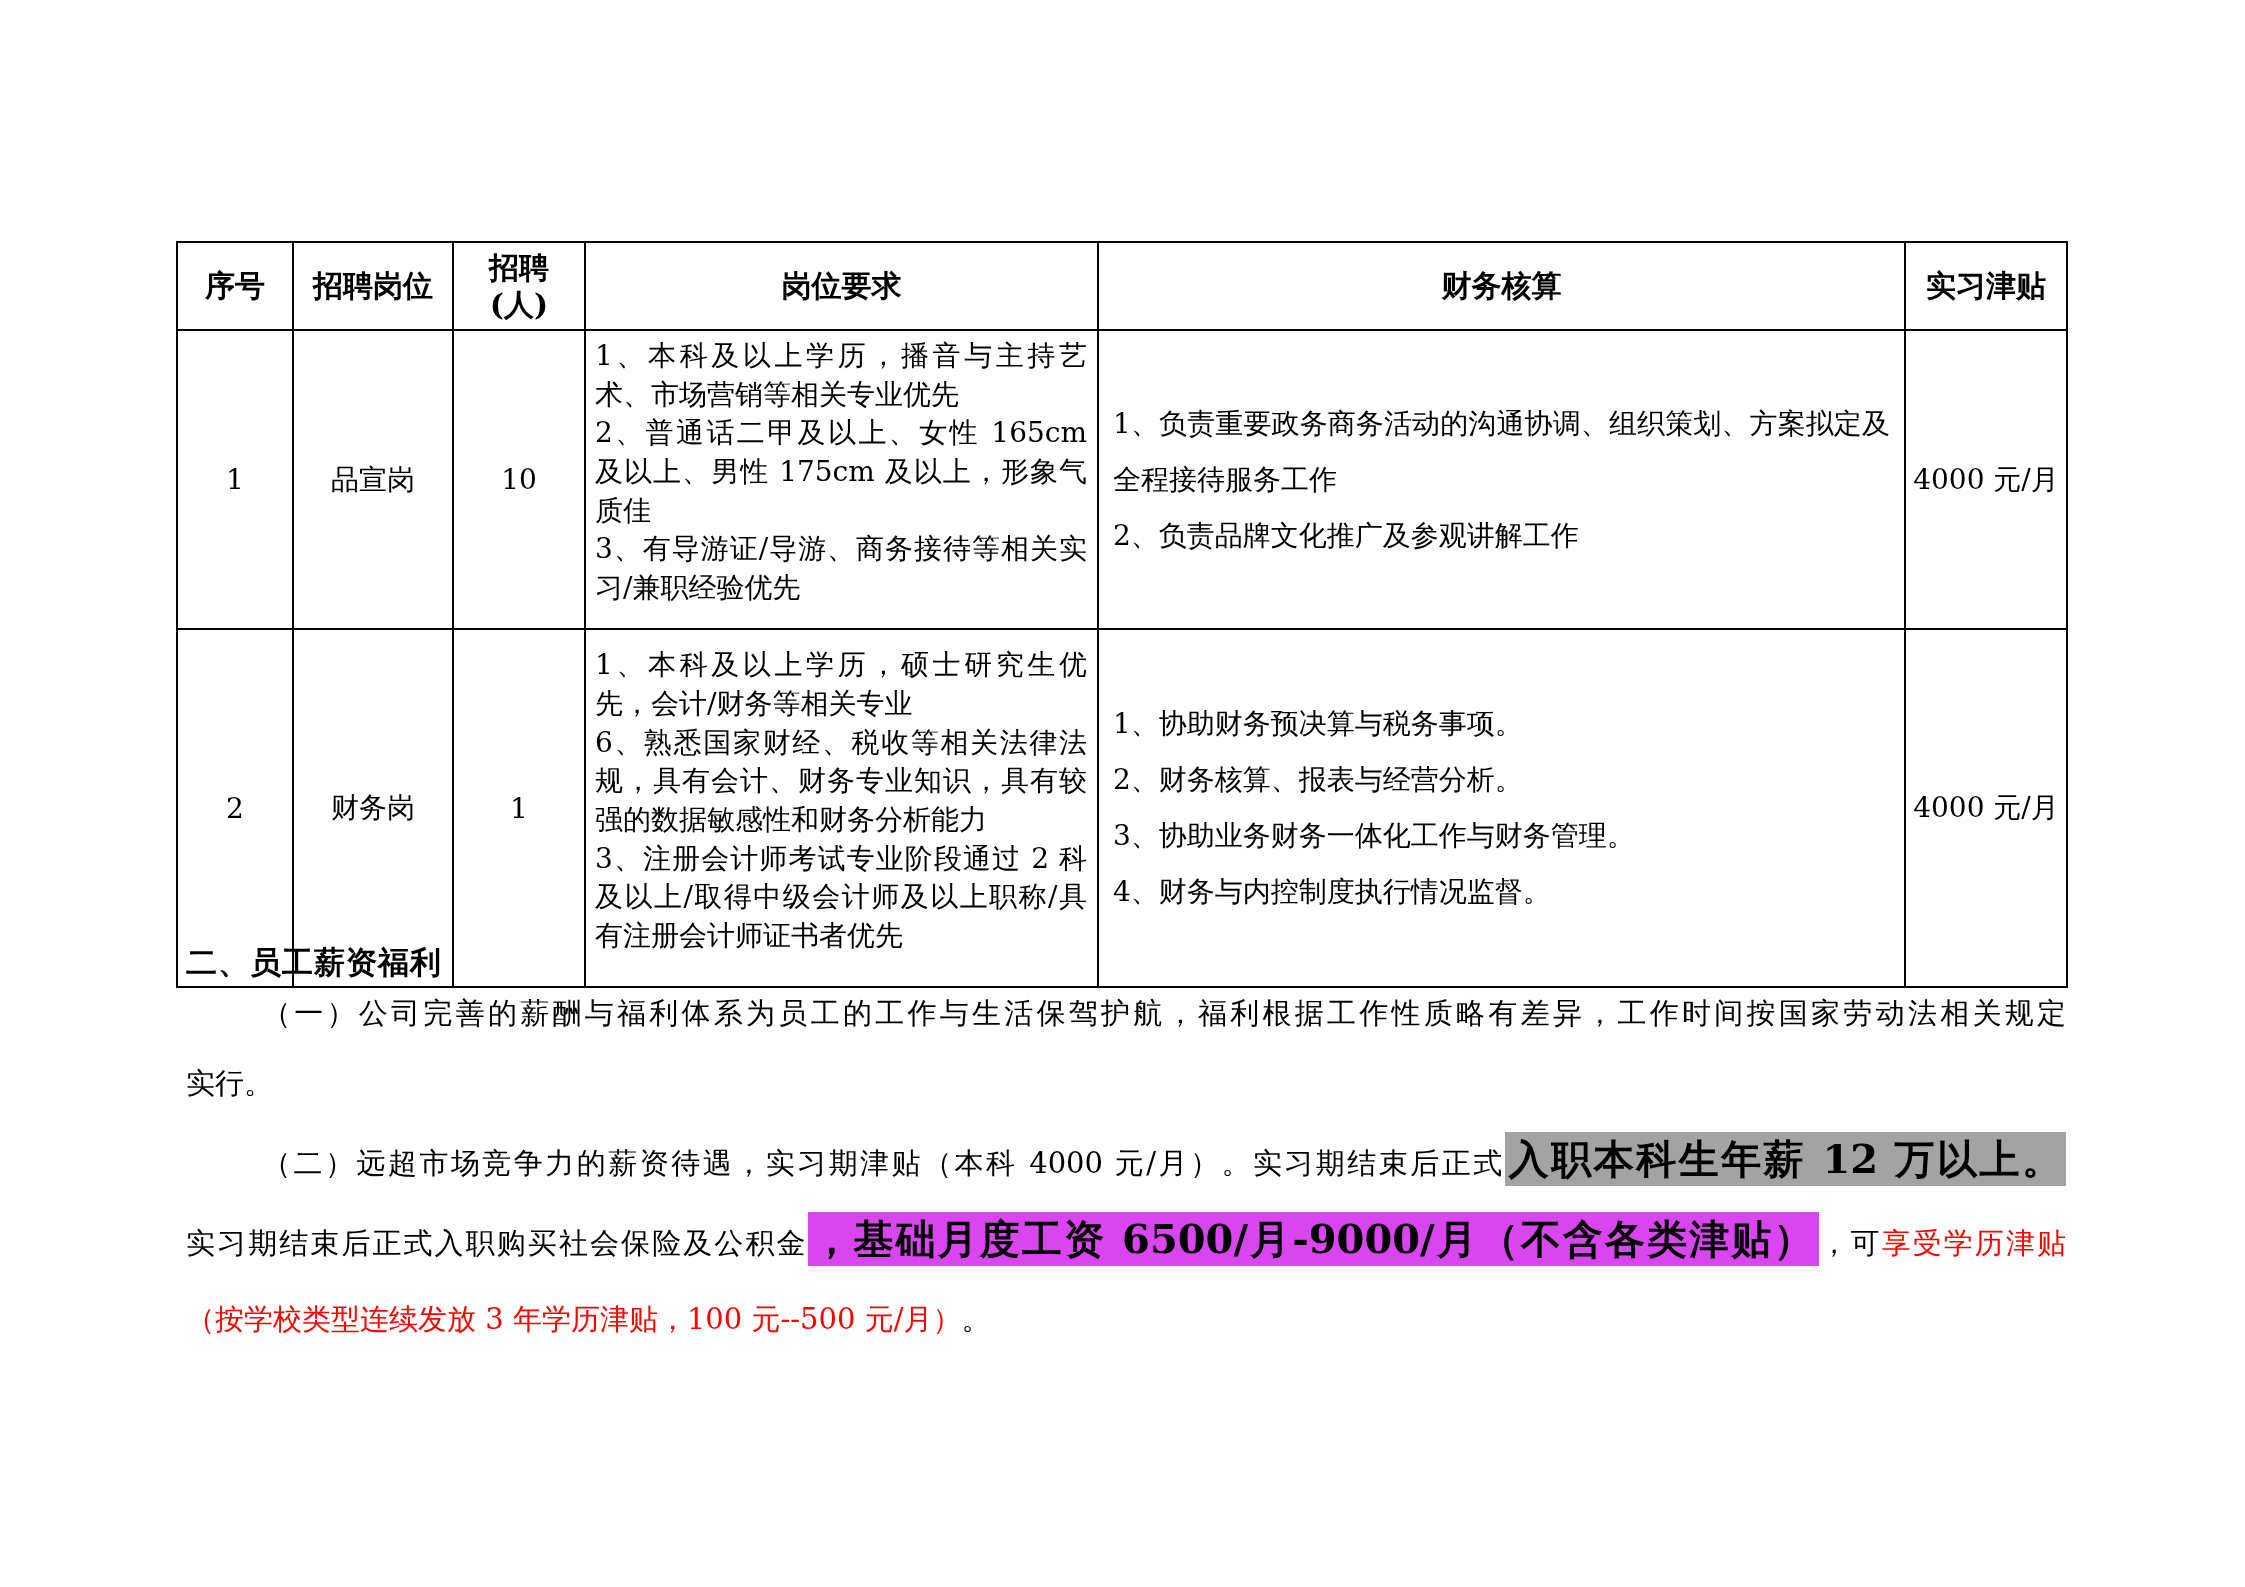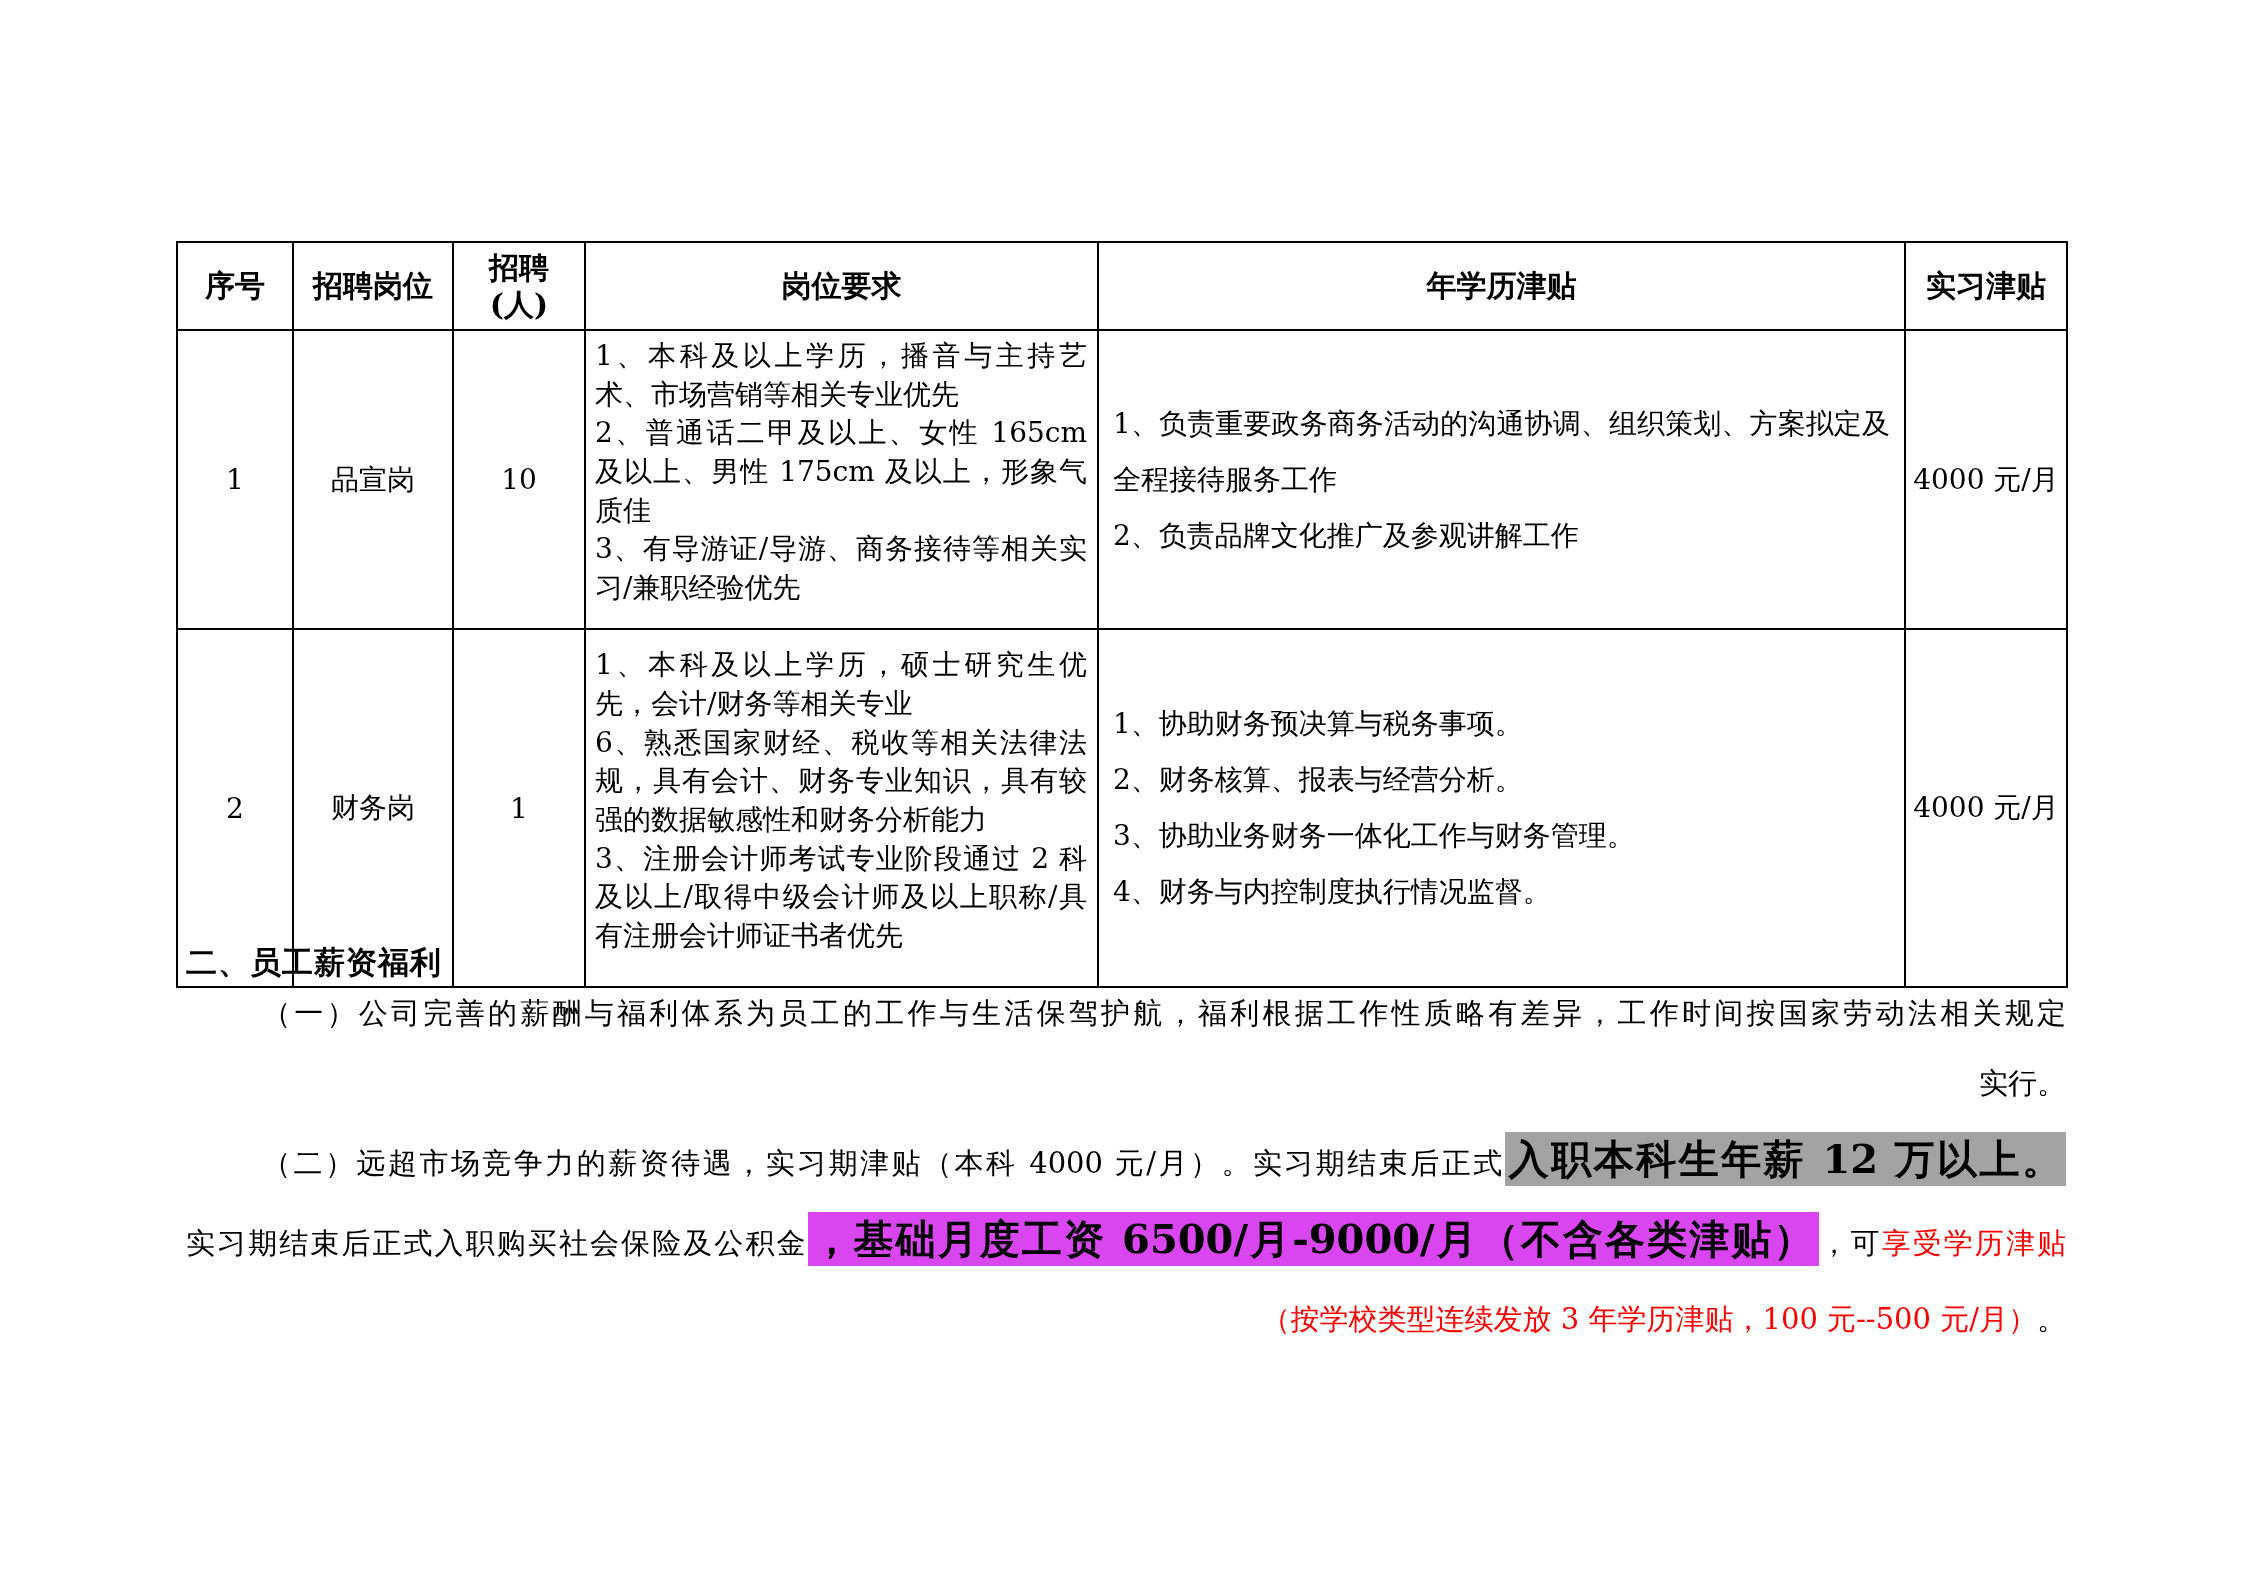--- a/index.html
+++ b/index.html
@@ -24,21 +24,21 @@
   th.hcell { font-weight:bold; font-size:30px; text-align:center; line-height:1.25; }
   th.hcell .two-line { white-space:pre-line; display:inline-block; }
   td.c-center { text-align:center; font-size:28px; }
   td.c-req { font-size:28px; line-height:1.38; padding:6px 10px 21px 9px; text-align:justify; }
   td.c-duty { font-size:28px; line-height:2.0; padding:6px 14px; }
   .req-item, .duty-item { text-align:justify; }
 
   
   .abs { position:absolute; left:186px; width:1880px; }
   .sec-heading { top:942px; font-size:31px; font-weight:bold; letter-spacing:1px; }
-  .p-line { font-size:29px; line-height:1.45;text-align:right; }
+  .p-line { font-size:29px; line-height:1.45; }
   .jfull { text-align:justify; text-align-last:justify; }
   .indent { text-indent:76px; }
   .p1l1 { top:992px; }
   .p1l2 { top:1062px; }
   .p2l1 { top:1132px; line-height:1.35; }
   .p2l2 { top:1212px; line-height:1.35; }
   .p2l3 { top:1298px; }
   .hl-green { font-size:40px; font-weight:bold; padding:3px 4px 4px 4px; }
   .hl-yellow { font-size:40px; font-weight:bold; padding:3px 4px 4px 4px; }
   .red-text { }
@@ -57,21 +57,21 @@
         <col style="width:807px">
         <col style="width:162px">
     </colgroup>
     <tbody>
         <tr class="hdr">
       <th class="hcell">序号</th>
       <th class="hcell">招聘岗位</th>
       <th class="hcell"><span class="two-line">招聘
 (人)</span></th>
       <th class="hcell">岗位要求</th>
-      <th class="hcell">年学历津贴</th>
+      <th class="hcell">财务核算</th>
       <th class="hcell">实习津贴</th>
     </tr>
     <tr class="row1">
       <td class="c-center">1</td>
       <td class="c-center">品宣岗</td>
       <td class="c-center">10</td>
       <td class="c-req">
         <div class="req-item">1、本科及以上学历，播音与主持艺术、市场营销等相关专业优先</div>
         <div class="req-item">2、普通话二甲及以上、女性 165cm 及以上、男性 175cm 及以上，形象气质佳</div>
         <div class="req-item">3、有导游证/导游、商务接待等相关实习/兼职经验优先</div>

